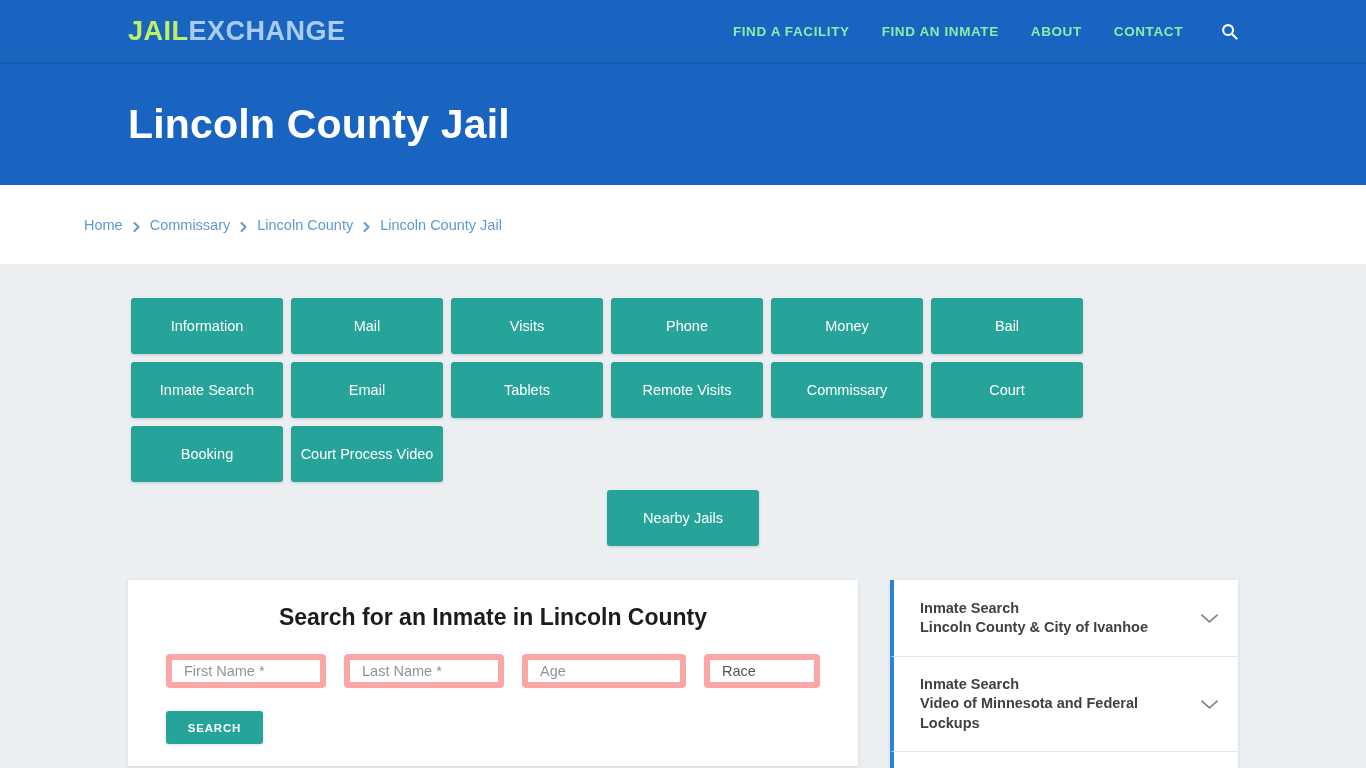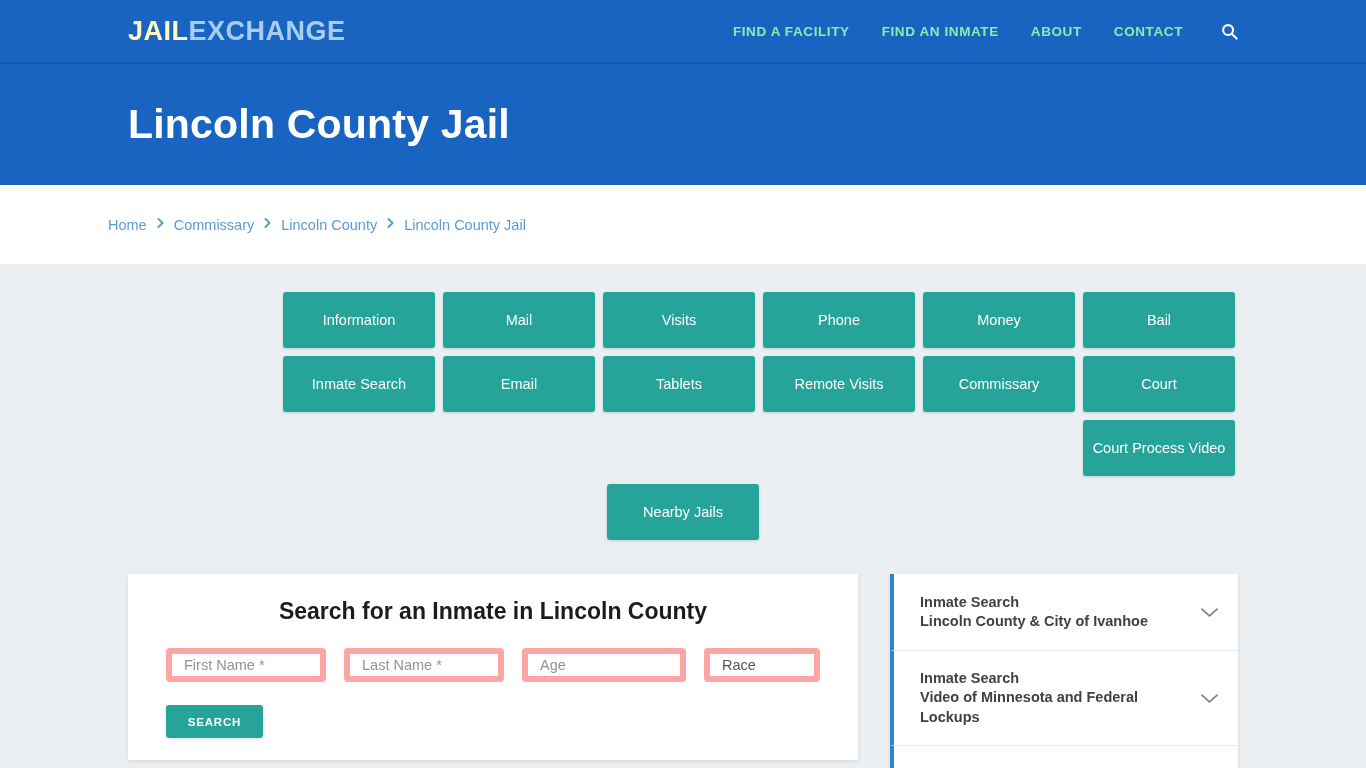--- a/index.html
+++ b/index.html
@@ -21,21 +21,21 @@
     border-bottom: 2px solid #1458ac;
   }
   .logo {
     margin-left: 128px;
     font-size: 27px;
     font-weight: bold;
     letter-spacing: 0.5px;
     line-height: 1;
     white-space: nowrap;
   }
-  .logo .jail { color: #fef9c3; }
+  .logo .jail { color: #bef264; }
   .logo .exchange { color: #a9cdf0; }
 
   .nav-links {
     margin-left: auto;
     margin-right: 128px;
     display: flex;
     align-items: center;
     gap: 32px;
   }
   .nav-links a {
@@ -69,23 +69,23 @@
   }
 
   
   .crumb-band {
     height: 79px;
     background: #ffffff;
     display: flex;
     align-items: center;
   }
   .crumbs {
-    margin-left: 108px;
-    display: flex;
-    align-items: flex-start;
+    margin-left: 84px;
+    display: flex;
+    align-items: flex-end;
     gap: 9px;
     font-size: 14.5px;
   }
   .crumbs a {
     color: #5b9bd5;
     text-decoration: none;
   }
   .crumbs .sep {
     color: #5b9bd5;
     font-size: 11px;
@@ -98,25 +98,25 @@
   
   .main {
     background: #ebeff2;
     height: 504px;
     padding-top: 28px;
   }
 
   
   .btn-grid {
     width: 1104px;
-    margin: 0 auto;
+    margin: 6px auto;
     display: flex;
     flex-wrap: wrap;
     gap: 8px 8px;
-    justify-content: flex-end;
+    justify-content: flex-start;
   }
   .tbtn {
     width: 152px;
     height: 56px;
     background: #27a499;
     color: #ffffff;
     font-size: 14.5px;
     display: flex;
     align-items: center;
     justify-content: center;
@@ -289,20 +289,21 @@
     <button class="tbtn">Visits</button>
     <button class="tbtn">Phone</button>
     <button class="tbtn">Money</button>
     <button class="tbtn">Bail</button>
     <button class="tbtn">Inmate Search</button>
     <button class="tbtn">Email</button>
     <button class="tbtn">Tablets</button>
     <button class="tbtn">Remote Visits</button>
     <button class="tbtn">Commissary</button>
     <button class="tbtn">Court</button>
+    <button class="tbtn">Booking</button>
     <button class="tbtn">Court Process Video</button>
   </div>
   <div class="row-last">
     <button class="tbtn">Nearby Jails</button>
   </div>
 
   <div class="cols">
 
     <div class="col-left">
 

